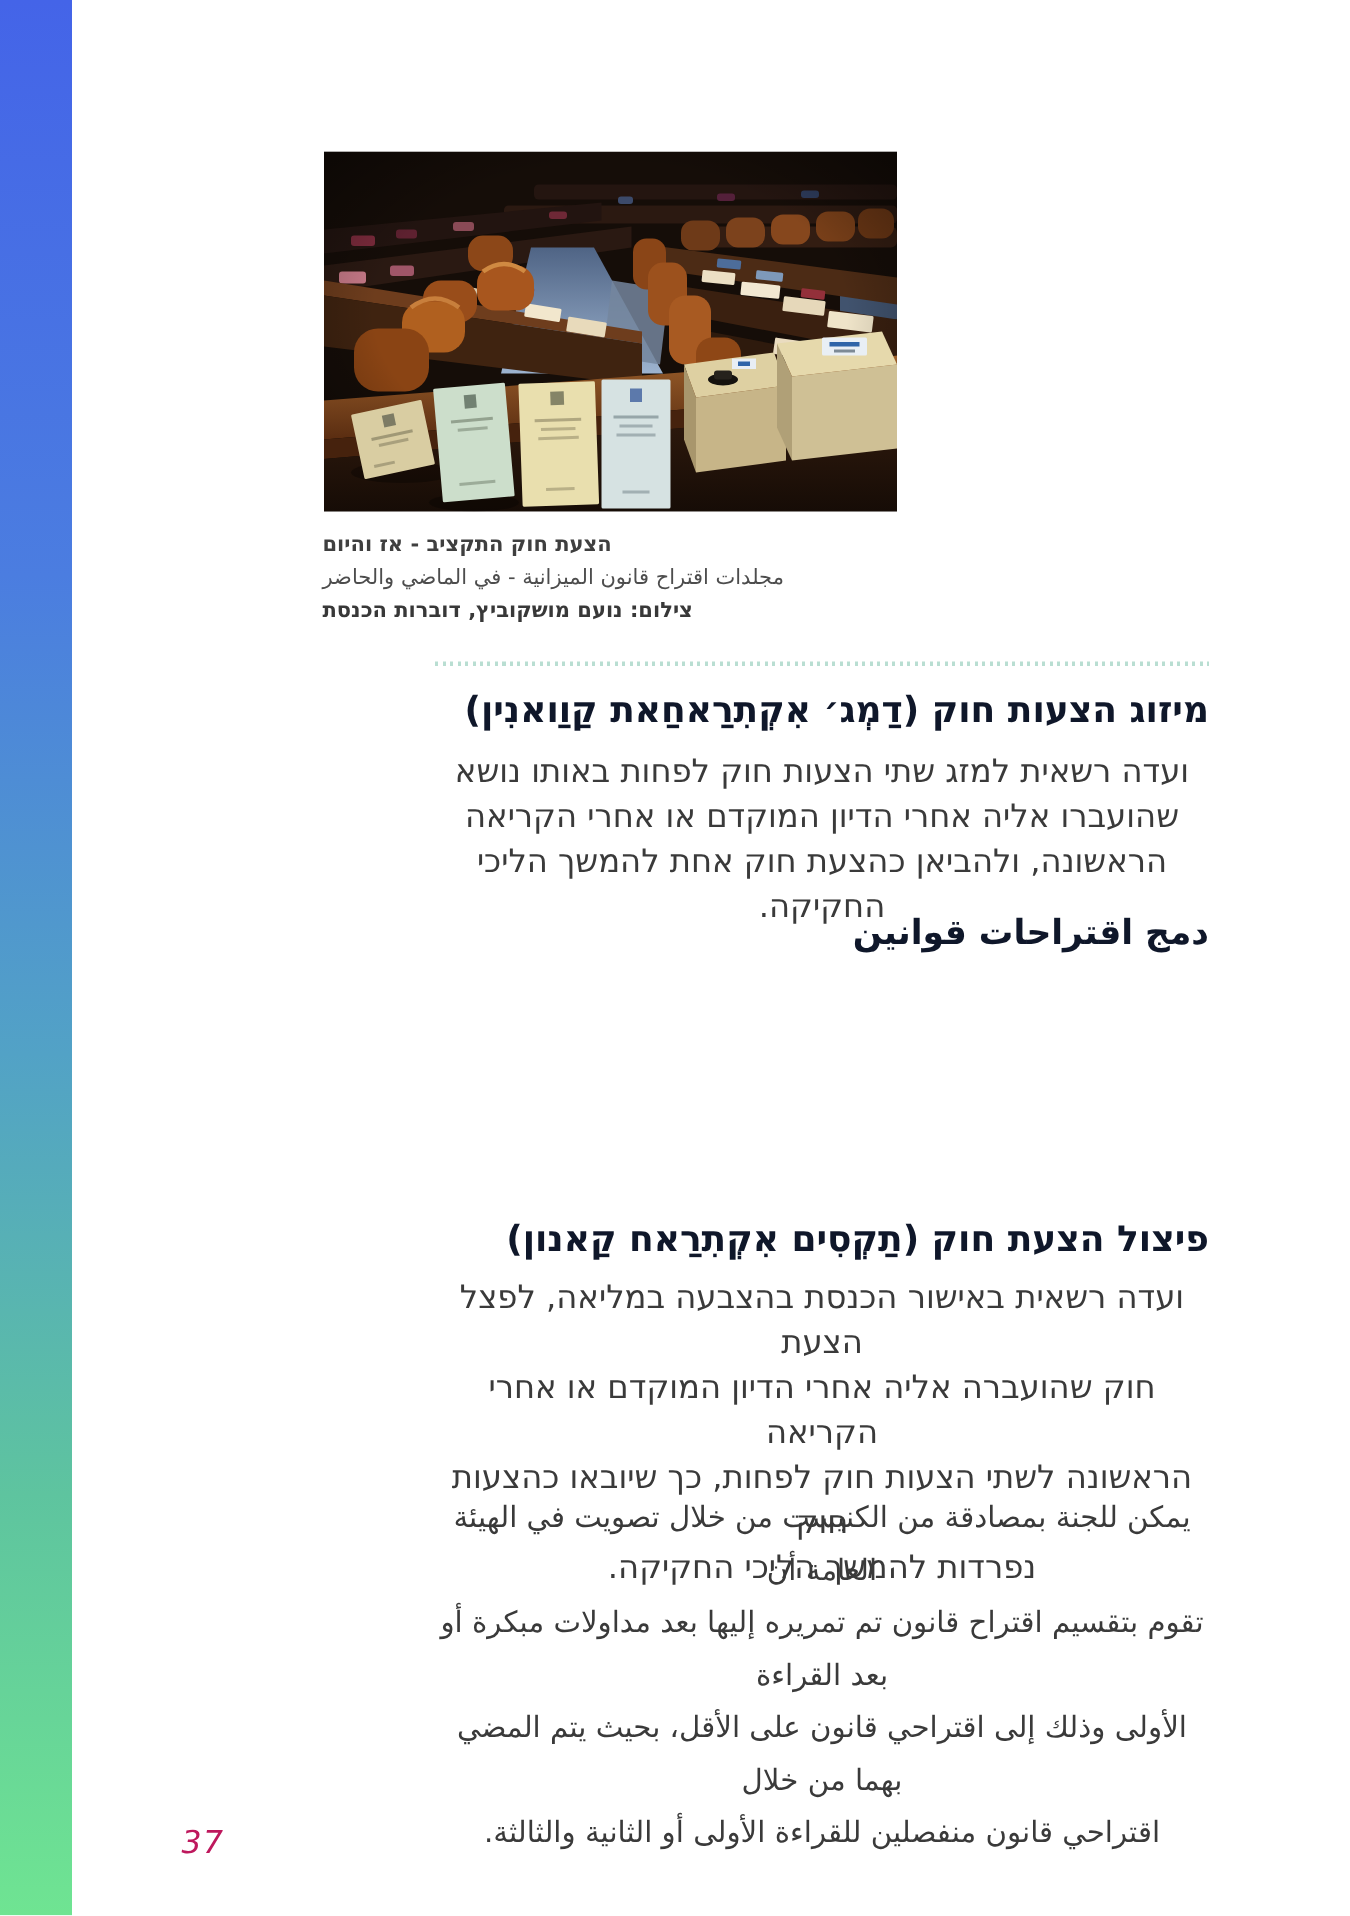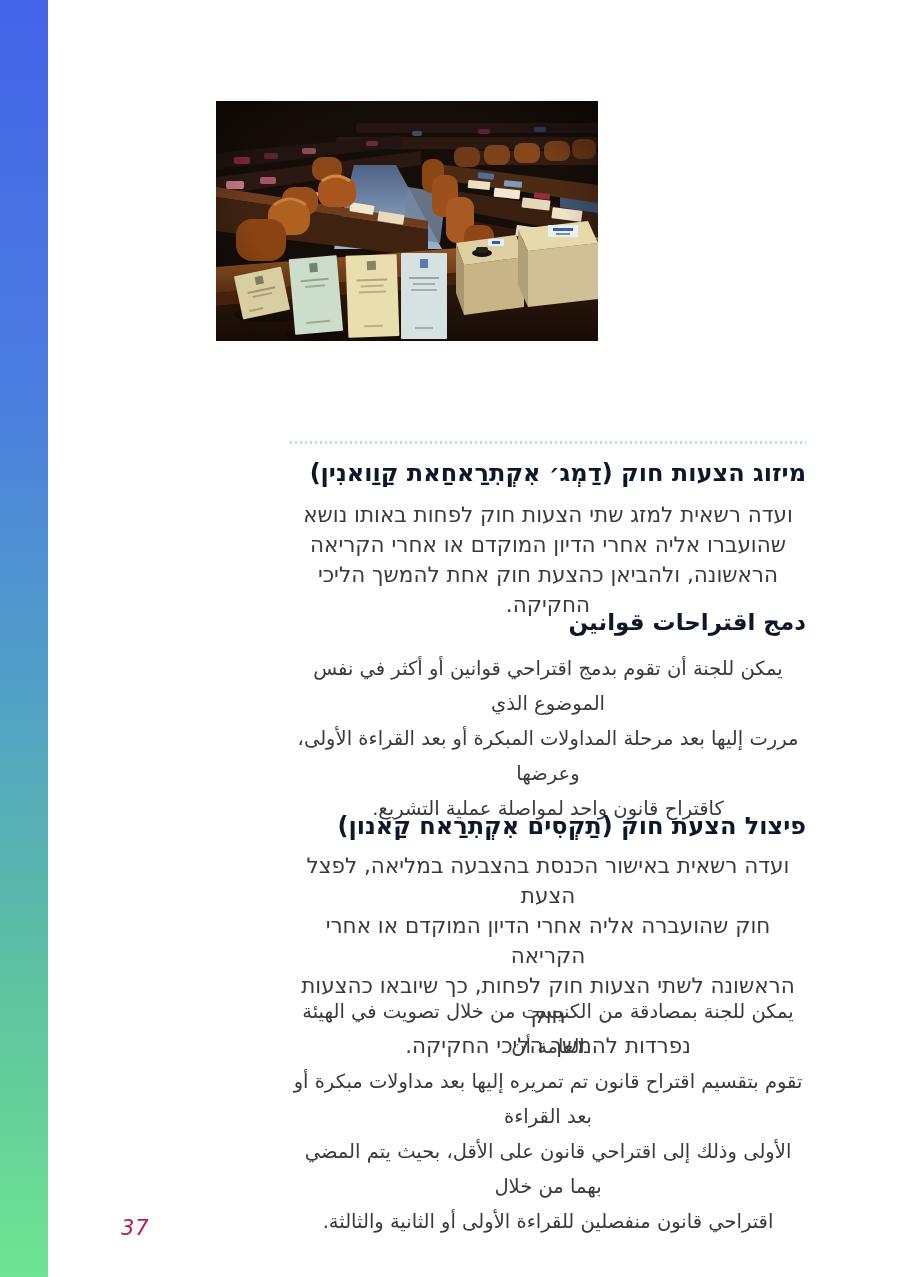--- a/index.html
+++ b/index.html
@@ -189,32 +189,34 @@
         <polygon points="302,128 372,120 382,142 312,150" fill="#e6d9ac"></polygon>
         <polygon points="312,150 382,142 382,198 312,206" fill="#cfc095"></polygon>
         <polygon points="302,128 312,150 312,206 302,184" fill="#b0a077"></polygon>
         <rect x="332" y="124" width="30" height="12" rx="1" fill="#e9eff5"></rect>
         <rect x="337" y="127" width="20" height="3" fill="#2f64a8"></rect>
         <rect x="340" y="132" width="14" height="2" fill="#7d8a96"></rect>
       </g>
     </svg>
   </figure>
 
+  <div class="caption">
+    <div class="cap-he">הצעת חוק התקציב - אז והיום</div>
+    <div class="cap-ar">مجلدات اقتراح قانون الميزانية - في الماضي والحاضر</div>
+    <div class="cap-credit">צילום: נועם מושקוביץ, דוברות הכנסת</div>
+  </div>
 
   <div class="divider"></div>
 
   <h2 class="h he" style="top:455px">מיזוג הצעות חוק (דַמְג׳ אִקְתִרַאחַאת קַוַואנִין)</h2>
   <p class="b he" style="top:500px">ועדה רשאית למזג שתי הצעות חוק לפחות באותו נושא
 שהועברו אליה אחרי הדיון המוקדם או אחרי הקריאה
 הראשונה, ולהביאן כהצעת חוק אחת להמשך הליכי החקיקה.</p>
 
   <h2 class="h ar" style="top:604px">دمج اقتراحات قوانين</h2>
-  <p class="b ar" style="top:651px">يمكن للجنة أن تقوم بدمج اقتراحي قوانين أو أكثر في نفس الموضوع الذي
-مررت إليها بعد مرحلة المداولات المبكرة أو بعد القراءة الأولى، وعرضها
-كاقتراح قانون واحد لمواصلة عملية التشريع.</p>
 
   <h2 class="h he" style="top:808px">פיצול הצעת חוק (תַקְסִים אִקְתִרַאח קַאנון)</h2>
   <p class="b he" style="top:851px">ועדה רשאית באישור הכנסת בהצבעה במליאה, לפצל הצעת
 חוק שהועברה אליה אחרי הדיון המוקדם או אחרי הקריאה
 הראשונה לשתי הצעות חוק לפחות, כך שיובאו כהצעות חוק
 נפרדות להמשך הליכי החקיקה.</p>
 
   <p class="b ar" style="top:994px">يمكن للجنة بمصادقة من الكنيست من خلال تصويت في الهيئة العامة أن
 تقوم بتقسيم اقتراح قانون تم تمريره إليها بعد مداولات مبكرة أو بعد القراءة
 الأولى وذلك إلى اقتراحي قانون على الأقل، بحيث يتم المضي بهما من خلال

